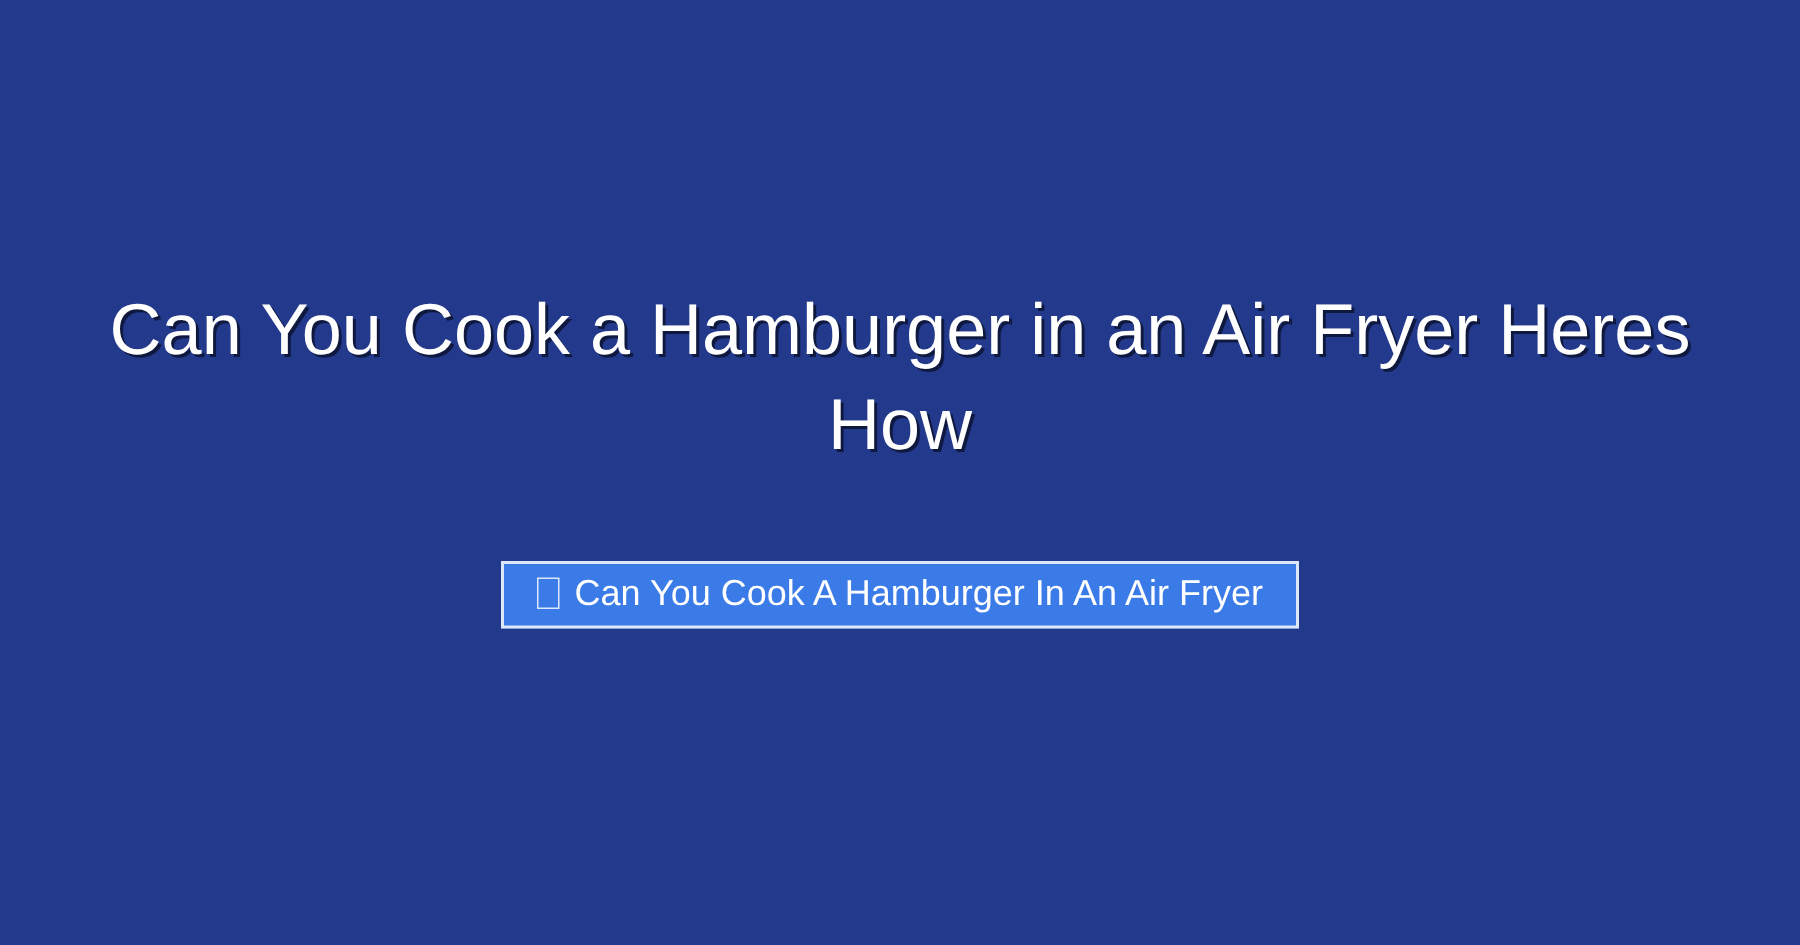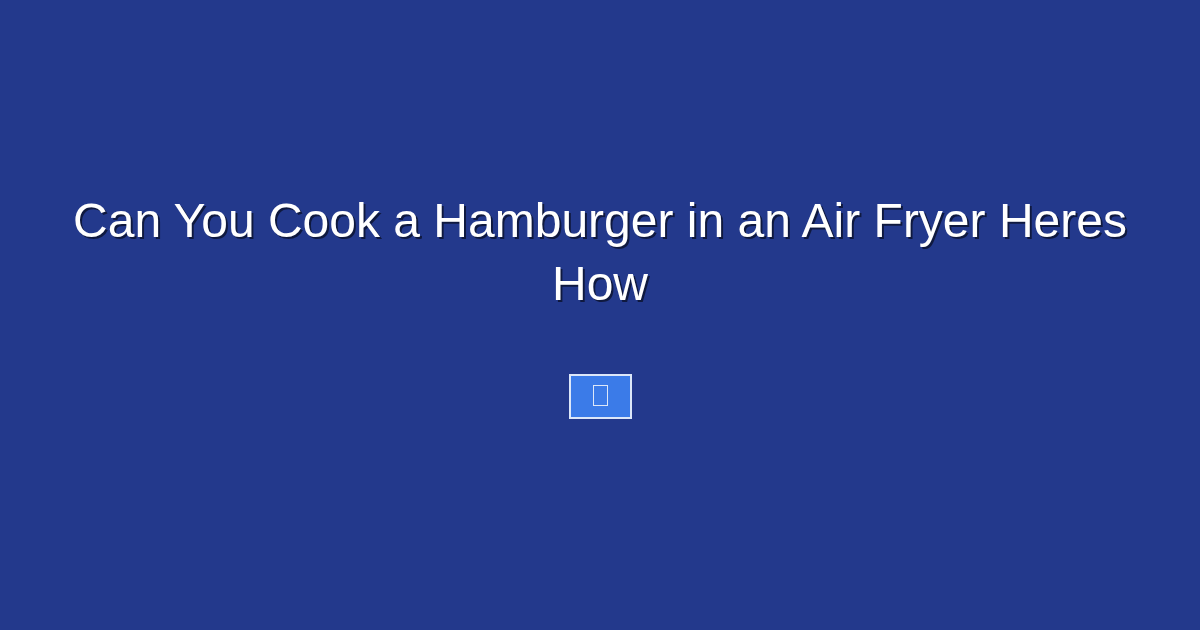--- a/index.html
+++ b/index.html
@@ -88,17 +88,18 @@
 <body>
 
 <div class="og-card">
   <div class="card-inner">
 
     <h1 class="og-title">Can You Cook a Hamburger in an Air Fryer Heres How</h1>
 
     <div class="badge-wrap">
       <div class="og-badge">
         <span class="tofu-glyph"></span>
+        <span class="badge-label">Can You Cook A Hamburger In An Air Fryer</span>
       </div>
     </div>
 
   </div>
 </div>
 
 </body></html>

